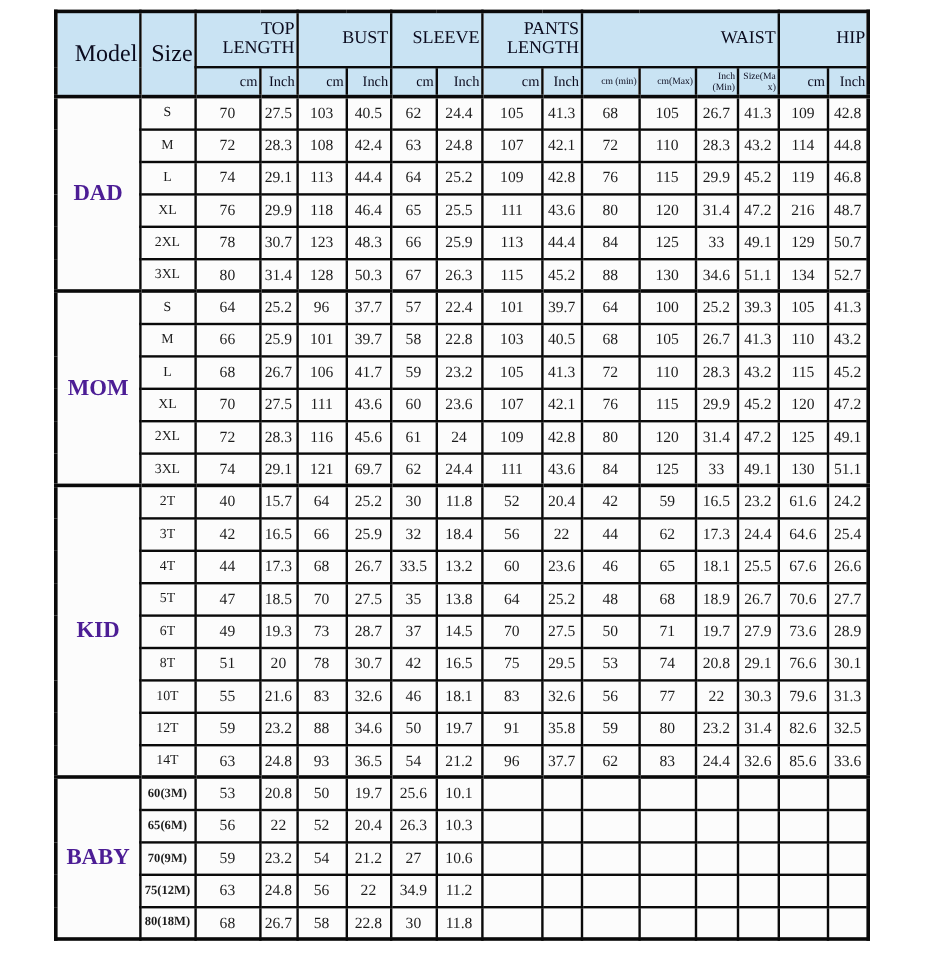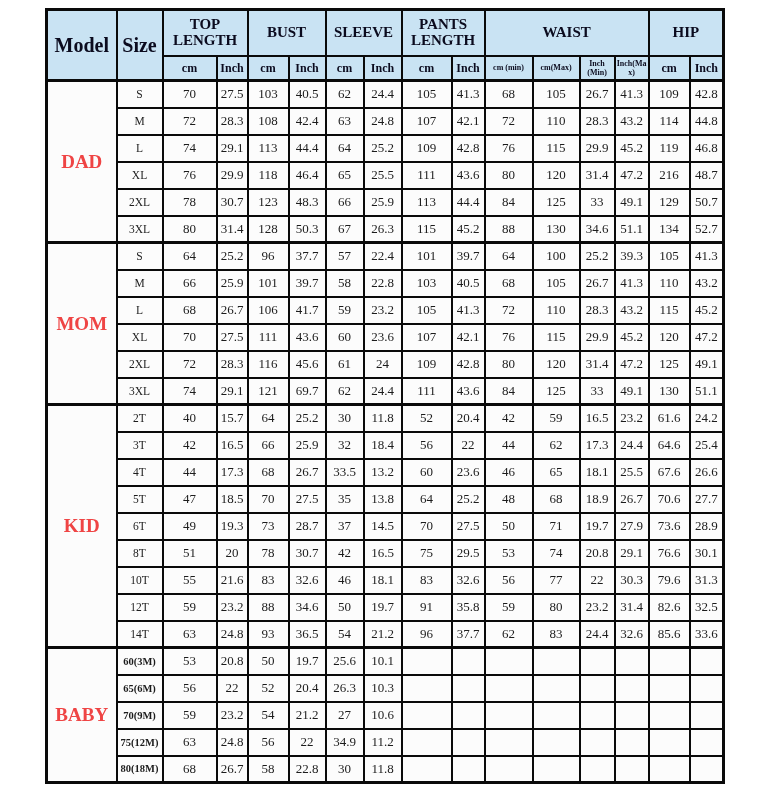--- a/index.html
+++ b/index.html
@@ -28,38 +28,39 @@
     border:2px solid var(--grid);
     text-align:center;
     vertical-align:middle;
     padding:0 1px;
     overflow:hidden;
     word-wrap:break-word;
   }
   thead th{
     background:var(--header-bg);
     color:var(--header-text);
-    font-weight:bold;
+    font-weight:normal;
+    text-align:right;
   }
   tr.head-row-1 th{height:44px;}
   tr.head-row-2 th{height:22px;}
   .corner-th{font-size:20px;}
   .group-th{font-size:15px;line-height:1.05;}
   .sub-th{font-size:12px;}
   .sub-th.waist-sub{font-size:8px;line-height:1.15;}
   tbody tr{height:27px;}
   tbody td{
     background:var(--body-bg);
     color:var(--body-text);
     font-size:13px;
   }
   td.model-cell{
     font-size:19px;
     font-weight:bold;
-    color:#ef4444;
+    color:#4c1d95;
   }
   td.size-cell{font-size:11.5px;}
   td.size-cell.small{font-size:10.5px;font-weight:bold;}
   tr.section-start td{border-top-width:3px;}
 </style>
 </head>
 <body>
 
 <div class="chart-wrap">
   <table class="size-chart">
@@ -97,21 +98,21 @@
           <th class="sub-th">Inch</th>
           <th class="sub-th">cm</th>
           <th class="sub-th">Inch</th>
           <th class="sub-th">cm</th>
           <th class="sub-th">Inch</th>
           <th class="sub-th">cm</th>
           <th class="sub-th">Inch</th>
           <th class="sub-th waist-sub">cm (min)</th>
           <th class="sub-th waist-sub">cm(Max)</th>
           <th class="sub-th waist-sub">Inch (Min)</th>
-          <th class="sub-th waist-sub">Inch(Max)</th>
+          <th class="sub-th waist-sub">Size(Max)</th>
           <th class="sub-th">cm</th>
           <th class="sub-th">Inch</th>
         </tr>
       </thead>
     <tbody>
         <tr class="section-start">
           <td class="model-cell" rowspan="6">DAD</td>
           <td class="size-cell">S</td>
           <td class="value-cell">70</td>
           <td class="value-cell">27.5</td>

